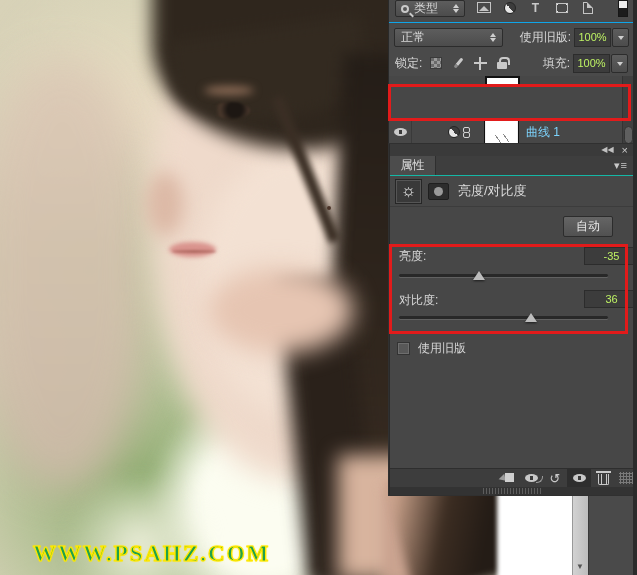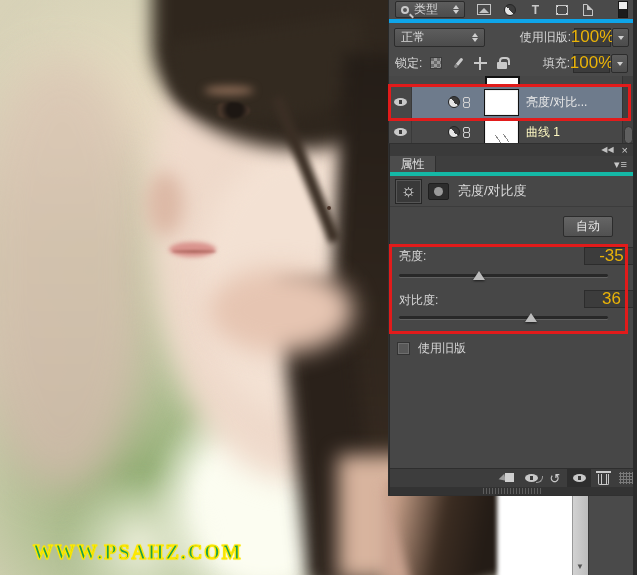--- a/index.html
+++ b/index.html
@@ -29,27 +29,27 @@
   .p-lips{left:169px;top:242px;width:47px;height:15px;background:#d9938d;border-radius:50%;filter:blur(2px);}
   .p-lipline{left:172px;top:250px;width:44px;height:3px;background:#b06a62;border-radius:50%;filter:blur(1px);}
   .p-jaw{left:208px;top:268px;width:145px;height:85px;background:#e6c5b2;border-radius:50%;filter:blur(12px);}
   .p-mole{left:327px;top:206px;width:4px;height:4px;background:#4a3328;border-radius:50%;}
   .p-neck{left:338px;top:455px;width:125px;height:125px;background:#d8b49e;filter:blur(10px);}
   .p-skin-under{left:383px;top:488px;width:45px;height:92px;background:#c9a28f;filter:blur(6px);}
   .p-hair-bottom{left:398px;top:465px;width:115px;height:120px;background:linear-gradient(115deg,#caa28b 8%,#3c2d22 42%,#241c16 70%);filter:blur(5px);transform:rotate(-14deg);}
   .p-white-right{left:497px;top:486px;width:80px;height:95px;background:#ffffff;filter:blur(2px);}
 
   .watermark{position:absolute;left:33px;top:541px;z-index:6;font-family:"Liberation Serif","DejaVu Serif",serif;
-    font-weight:bold;font-size:20px;letter-spacing:2px;color:#1fa14b;
+    font-weight:bold;font-size:23px;letter-spacing:2px;color:#1fa14b;
     -webkit-text-stroke:1.2px #ffe800;text-shadow:0 0 1px #ffe800,0 0 2px #ffe800;}
 
   
   .panel-text{color:#d6d6d6;font-size:12px;}
   .raised{background:linear-gradient(#5d5d5d,#4c4c4c);border:1px solid #2c2c2c;border-radius:2px;}
-  .valbox{background:#3c3c3c;border:1px solid #2c2c2c;color:#eab308;font-size:17px;display:flex;align-items:center;justify-content:center;}
+  .valbox{background:#3c3c3c;border:1px solid #2c2c2c;color:#bef264;font-size:11px;display:flex;align-items:center;justify-content:center;}
   .tri-d{width:0;height:0;border:3px solid transparent;border-top:4px solid #cfcfcf;margin-top:4px;}
   .tri-u-sm{width:0;height:0;border:3px solid transparent;border-bottom:4px solid #cfcfcf;}
   .tri-d-sm{width:0;height:0;border:3px solid transparent;border-top:4px solid #cfcfcf;}
   .updown{display:flex;flex-direction:column;align-items:center;gap:1px;}
 
   
   .i-eye{width:13px;height:8px;border-radius:50%;background:radial-gradient(circle at 50% 50%,#3a3a3a 0 2px,#c9c9c9 2px 100%);display:inline-block;}
   .i-mag{position:relative;width:8px;height:8px;border:2px solid #c9c9c9;border-radius:50%;display:inline-block;}
   .i-mag::after{content:"";position:absolute;left:6px;top:7px;width:5px;height:2px;background:#c9c9c9;transform:rotate(45deg);}
   .i-imgthumb{width:14px;height:11px;border:1px solid #c4c4c4;position:relative;display:inline-block;background:#4a4a4a;}
@@ -78,26 +78,26 @@
   .i-trash{position:relative;width:11px;height:11px;border:1px solid #c9c9c9;border-top:none;border-radius:0 0 2px 2px;display:inline-block;margin-top:3px;background:repeating-linear-gradient(90deg,transparent 0 2px,#c9c9c9 2px 3px,transparent 3px 5px);}
   .i-trash::before{content:"";position:absolute;left:-3px;top:-3px;width:15px;height:2px;background:#c9c9c9;}
   .i-clip{position:relative;width:14px;height:12px;display:inline-block;}
   .i-clip::after{content:"";position:absolute;right:0;top:1px;width:9px;height:9px;background:#cfcfcf;}
   .i-clip::before{content:"";position:absolute;left:0;bottom:0;width:0;height:0;border:4px solid transparent;border-left:6px solid #9a9a9a;transform:rotate(45deg);}
   .i-eyearrow{position:relative;display:inline-block;}
   .i-eyearrow::after{content:"";position:absolute;right:-5px;top:2px;width:6px;height:6px;border:1.5px solid #9a9a9a;border-left:none;border-top:none;border-radius:0 0 6px 0;}
 
   
   .layers-panel{position:absolute;left:388px;top:0;width:246px;height:146px;background:#4a4a4a;z-index:3;border-left:1px solid #2a2a2a;}
-  .filter-row{position:absolute;left:0;top:0;width:100%;height:23px;display:flex;align-items:center;padding:0 6px;border-bottom:4px solid #0ea5e9;}
+  .filter-row{position:absolute;left:0;top:0;width:100%;height:23px;display:flex;padding:0 6px;border-bottom:1px solid #0ea5e9;}
   .searchbox{display:flex;align-items:center;gap:5px;width:70px;height:17px;padding:0 5px;}
   .filter-ico{margin-left:11px;display:inline-flex;align-items:center;justify-content:center;width:15px;height:15px;color:#c9c9c9;font-size:12px;font-weight:bold;}
   .filter-toggle{margin-left:auto;width:10px;height:17px;border:1px solid #171717;background:linear-gradient(#ededed 50%,#1c1c1c 50%);}
   .blend-row{position:absolute;left:0;top:24px;width:100%;height:26px;display:flex;align-items:center;padding:0 5px;}
-  .blend-dd{width:91px;height:19px;display:flex;align-items:center;padding:0 6px;}
+  .blend-dd{width:109px;height:19px;display:flex;align-items:center;padding:0 6px;}
   .blend-dd .lbl{flex:1;}
   .opacity-lbl{margin-left:8px;}
   .vb{width:37px;height:19px;margin-left:3px;}
   .dd-btn{width:17px;height:19px;margin-left:1px;display:flex;align-items:center;justify-content:center;}
   .lock-row{position:absolute;left:0;top:50px;width:100%;height:26px;display:flex;align-items:center;padding:0 6px;}
   .lock-ico{margin-left:6px;display:inline-flex;align-items:center;justify-content:center;width:16px;height:16px;}
   .fill-lbl{margin-left:auto;}
   .layers-list{position:absolute;left:0;top:76px;width:100%;height:70px;background:#474747;}
   .scrollstrip{position:absolute;right:0;top:0;width:12px;height:70px;background:#3f3f3f;border-left:1px solid #333;}
   .scrollthumb{position:absolute;left:1px;right:1px;bottom:2px;height:18px;background:#5f5f5f;border-radius:5px;border:1px solid #333;}
@@ -105,31 +105,31 @@
   .lrow-partial{top:0;height:10px;border-bottom:1px solid #2f2f2f;overflow:hidden;}
   .lrow-sel{top:10px;height:32px;}
   .lrow-2{top:42px;height:27px;border-top:1px solid #3f3f3f;}
   .eyecell{width:23px;background:#474747;border-right:1px solid #3a3a3a;display:flex;align-items:center;justify-content:center;}
   .lrow-main{flex:1;display:flex;align-items:center;padding-left:36px;}
   .lrow-sel .lrow-main{background:#6e7b8c;}
   .lmask{width:33px;height:25px;background:#fff;border:1px solid #f0f0f0;box-shadow:0 0 0 1px #111;margin-left:12px;}
   .lmask-curves{background-image:linear-gradient(55deg,transparent 46%,#8a8a8a 46%,#8a8a8a 56%,transparent 56%),linear-gradient(55deg,transparent 46%,#8a8a8a 46%,#8a8a8a 56%,transparent 56%);background-repeat:no-repeat;background-size:6px 8px,6px 8px;background-position:9px 14px,17px 13px;}
   .lmask-sliver{position:absolute;left:96px;top:0;width:35px;height:10px;background:#fff;border:2px solid #111;border-bottom:none;}
   .lname{margin-left:8px;font-size:12px;color:#e8e8e8;}
-  .lrow-2 .lname{color:#fef9c3;}
+  .lrow-2 .lname{color:#7dd3fc;}
   .lgap{width:13px;display:flex;align-items:center;justify-content:center;}
   .red-rect{position:absolute;border:3px solid #e21b1b;z-index:5;pointer-events:none;}
   .rr-layers{left:388px;top:84px;width:243px;height:37px;}
   .rr-sliders{left:389px;top:244px;width:239px;height:90px;}
 
   
   .props-panel{position:absolute;left:389px;top:144px;width:245px;height:351px;background:#474747;z-index:3;border-left:1px solid #2a2a2a;box-shadow:0 0 0 1px #303030;}
   .pp-titlebar{position:absolute;left:0;top:0;width:100%;height:12px;background:#3a3a3a;display:flex;align-items:center;justify-content:flex-end;gap:8px;padding:0 6px;color:#c0c0c0;font-size:8px;line-height:1;}
   .pp-close{font-size:11px;color:#c9c9c9;}
-  .pp-tabbar{position:absolute;left:0;top:12px;width:100%;height:20px;background:#3e3e3e;display:flex;align-items:stretch;border-bottom:4px solid #14b8a6;}
+  .pp-tabbar{position:absolute;left:0;top:12px;width:100%;height:20px;background:#3e3e3e;display:flex;align-items:stretch;border-bottom:1px solid #14b8a6;}
   .pp-tab{width:46px;background:#4c4c4c;color:#e2e2e2;font-size:12px;display:flex;align-items:center;justify-content:center;border-right:1px solid #2f2f2f;}
   .pp-menu{margin-left:auto;color:#c9c9c9;font-size:11px;display:flex;align-items:center;padding-right:6px;letter-spacing:1px;}
   .pp-header{position:absolute;left:0;top:32px;width:100%;height:31px;display:flex;align-items:center;padding:0 5px;border-bottom:1px solid #3c3c3c;}
   .sunbtn{width:27px;height:25px;background:#393939;border:1px solid #262626;box-shadow:0 0 0 1px #555 inset;color:#ececec;font-size:17px;display:flex;align-items:center;justify-content:center;}
   .pp-header .i-masksm{margin-left:6px;}
   .pp-title{margin-left:9px;font-size:13px;color:#dcdcdc;}
   .auto-btn{position:absolute;left:173px;top:72px;width:50px;height:21px;color:#e8e8e8;font-size:12px;display:flex;align-items:center;justify-content:center;background:linear-gradient(#656565,#515151);border:1px solid #2c2c2c;border-radius:2px;}
   .ctl-label{position:absolute;left:9px;font-size:12px;color:#d8d8d8;}
   .ctl-val{position:absolute;left:194px;width:55px;height:18px;}
   .slider{position:absolute;left:9px;width:209px;height:12px;}
@@ -254,36 +254,20 @@
       <span class="dd-btn raised">
           <i class="tri-d"></i>
         </span>
     </div>
 
     <div class="layers-list">
       <div class="lrow lrow-partial">
         <div class="lmask-sliver"></div>
       </div>
 
-      <div class="lrow lrow-sel">
-        <div class="eyecell">
-            <span class="i-eye"></span>
-          </div>
-        <div class="lrow-main">
-          <span class="i-half"></span>
-          <span class="lgap">
-              <span class="i-link8">
-                <i></i>
-                <i></i>
-              </span>
-            </span>
-          <span class="lmask"></span>
-          <span class="lname">亮度/对比...</span>
-        </div>
-      </div>
 
       <div class="lrow lrow-2">
         <div class="eyecell">
             <span class="i-eye"></span>
           </div>
         <div class="lrow-main">
           <span class="i-half"></span>
           <span class="lgap">
               <span class="i-link8">
                 <i></i>

